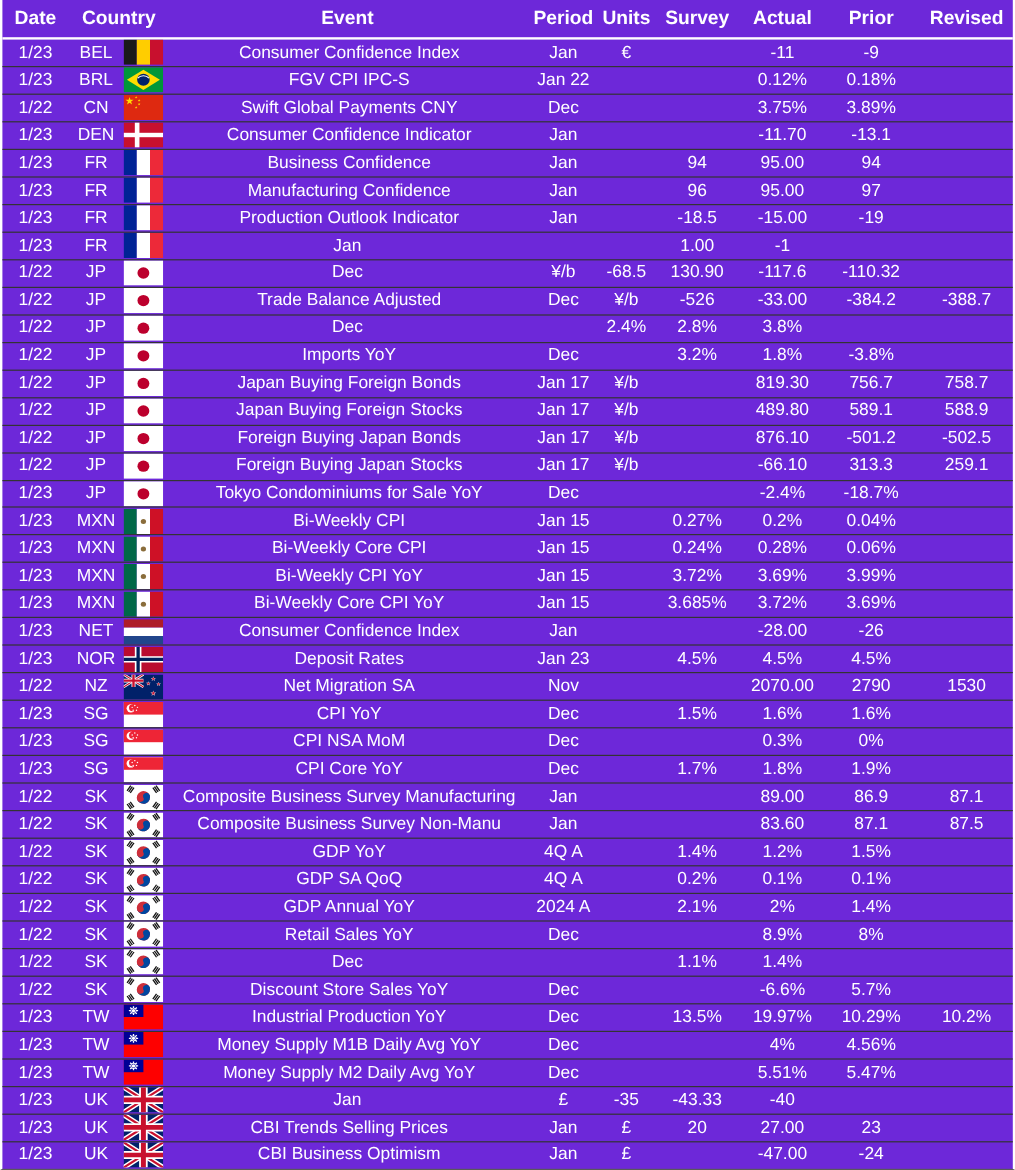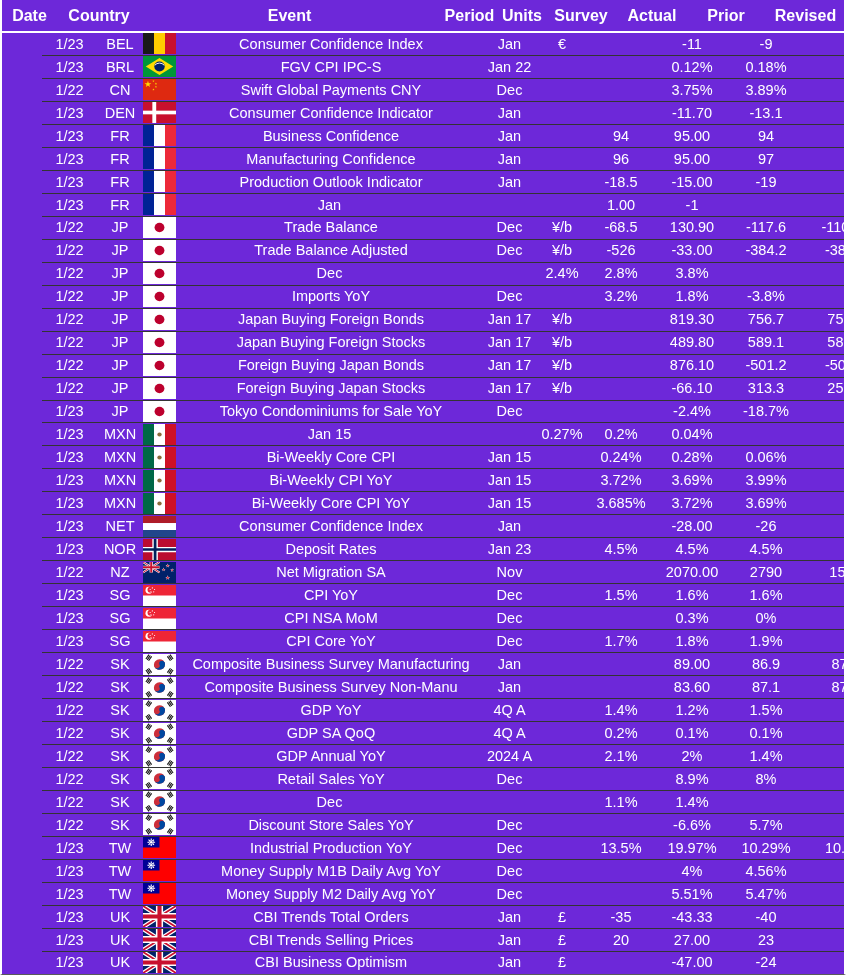--- a/index.html
+++ b/index.html
@@ -20,21 +20,21 @@
     display: grid;
     grid-template-columns: 55px 84px 297px 63px 42px 76px 66px 82px 77px;
     align-items: center;
     border-bottom: 2px solid #ffffff;
   }
   .hc {
     color: #fff; font-weight: bold; font-size: 16px;
     text-align: center; white-space: nowrap; overflow: hidden;
   }
 
-  .table-body { flex: 1 1 auto; display: flex; flex-direction: column; margin-left: 40px; }
+  .table-body { flex: 1 1 auto; display: flex; flex-direction: column; }
 
   .row {
     flex: 1 1 0;
     display: grid;
     grid-template-columns: 55px 46px 38px 297px 63px 42px 76px 66px 82px 77px;
     align-items: center;
     border-top: 1px solid #343434;
     min-height: 0;
   }
   .table-body .row:first-child { border-top: none; }
@@ -222,21 +222,20 @@
 
   <div class="row">
     <div class="c">1/22</div>
     <div class="c">JP</div>
     <div class="flagcell">
           <svg width="33" height="21" viewBox="0 0 60 40" preserveAspectRatio="none">
             <rect width="60" height="40" fill="#fff"></rect>
             <circle cx="30" cy="20" r="9" fill="#BC002D"></circle>
           </svg>
         </div>
-    <div class="c event">Trade Balance</div>
     <div class="c">Dec</div>
     <div class="c">¥/b</div>
     <div class="c">-68.5</div>
     <div class="c">130.90</div>
     <div class="c">-117.6</div>
     <div class="c">-110.32</div>
   </div>
 
   <div class="row">
     <div class="c">1/22</div>
@@ -385,20 +384,21 @@
     <div class="c">1/23</div>
     <div class="c">MXN</div>
     <div class="flagcell">
           <svg width="33" height="21" viewBox="0 0 60 40" preserveAspectRatio="none">
             <rect width="20" height="40" fill="#006847"></rect>
             <rect x="20" width="20" height="40" fill="#fff"></rect>
             <rect x="40" width="20" height="40" fill="#CE1126"></rect>
             <circle cx="30" cy="20" r="4" fill="#8a6d3b"></circle>
           </svg>
         </div>
+    <div class="c event">Bi-Weekly CPI</div>
     <div class="c">Jan 15</div>
     <div class="c"></div>
     <div class="c">0.27%</div>
     <div class="c">0.2%</div>
     <div class="c">0.04%</div>
     <div class="c"></div>
   </div>
 
   <div class="row">
     <div class="c">1/23</div>
@@ -1016,21 +1016,20 @@
     <div class="c">UK</div>
     <div class="flagcell">
           <svg width="33" height="21" viewBox="0 0 60 40" preserveAspectRatio="none">
             <rect width="60" height="40" fill="#012169"></rect>
             <path d="M0,0 60,40 M60,0 0,40" stroke="#fff" stroke-width="8"></path>
             <path d="M0,0 60,40 M60,0 0,40" stroke="#C8102E" stroke-width="3.5"></path>
             <path d="M30,0 V40 M0,20 H60" stroke="#fff" stroke-width="13"></path>
             <path d="M30,0 V40 M0,20 H60" stroke="#C8102E" stroke-width="7.5"></path>
           </svg>
         </div>
-    <div class="c event">CBI Trends Total Orders</div>
     <div class="c">Jan</div>
     <div class="c">£</div>
     <div class="c">-35</div>
     <div class="c">-43.33</div>
     <div class="c">-40</div>
     <div class="c"></div>
   </div>
 
   <div class="row">
     <div class="c">1/23</div>

